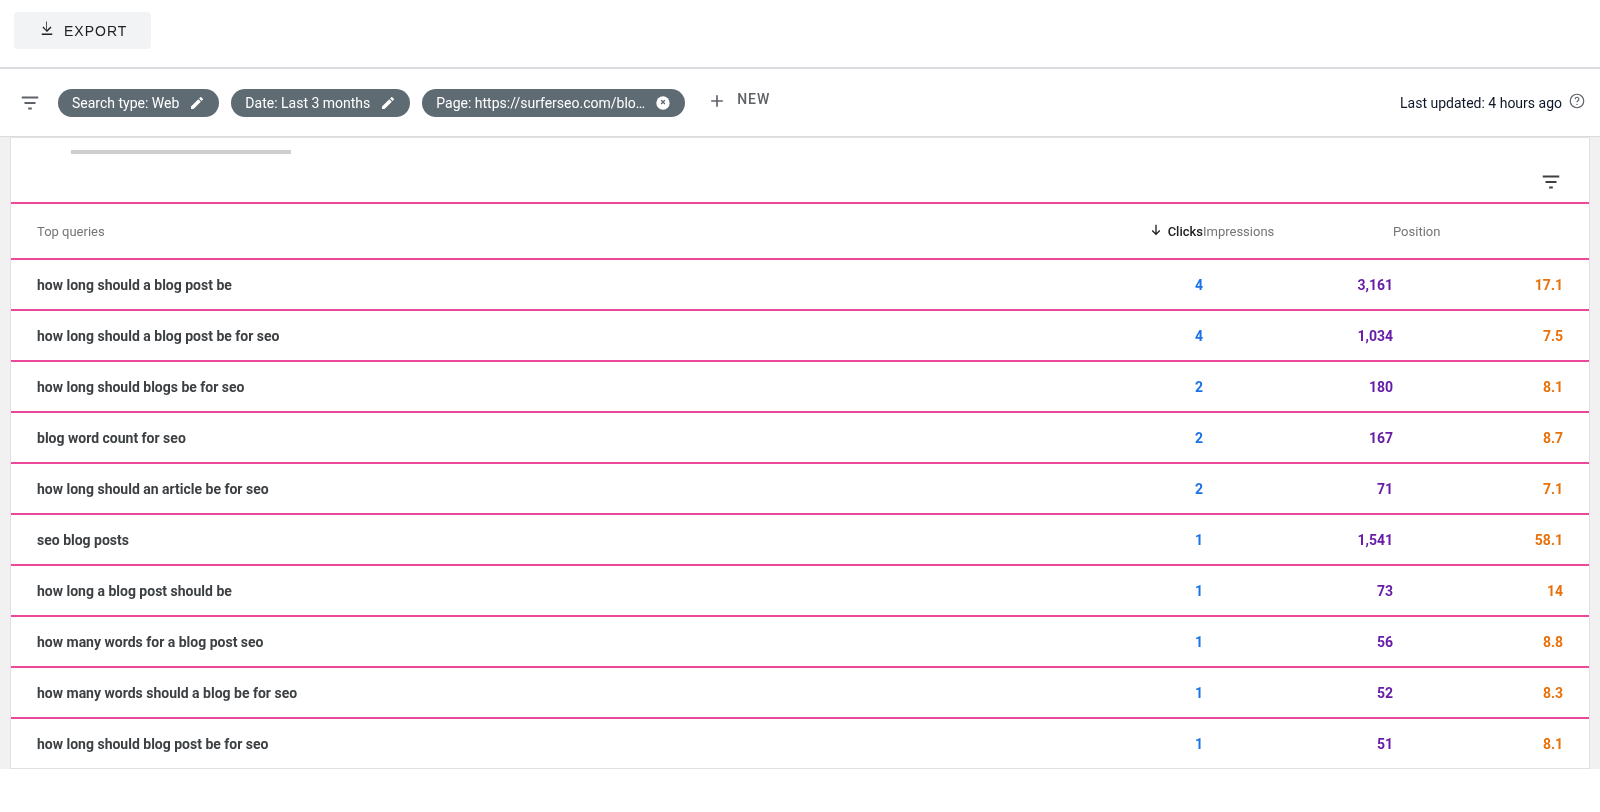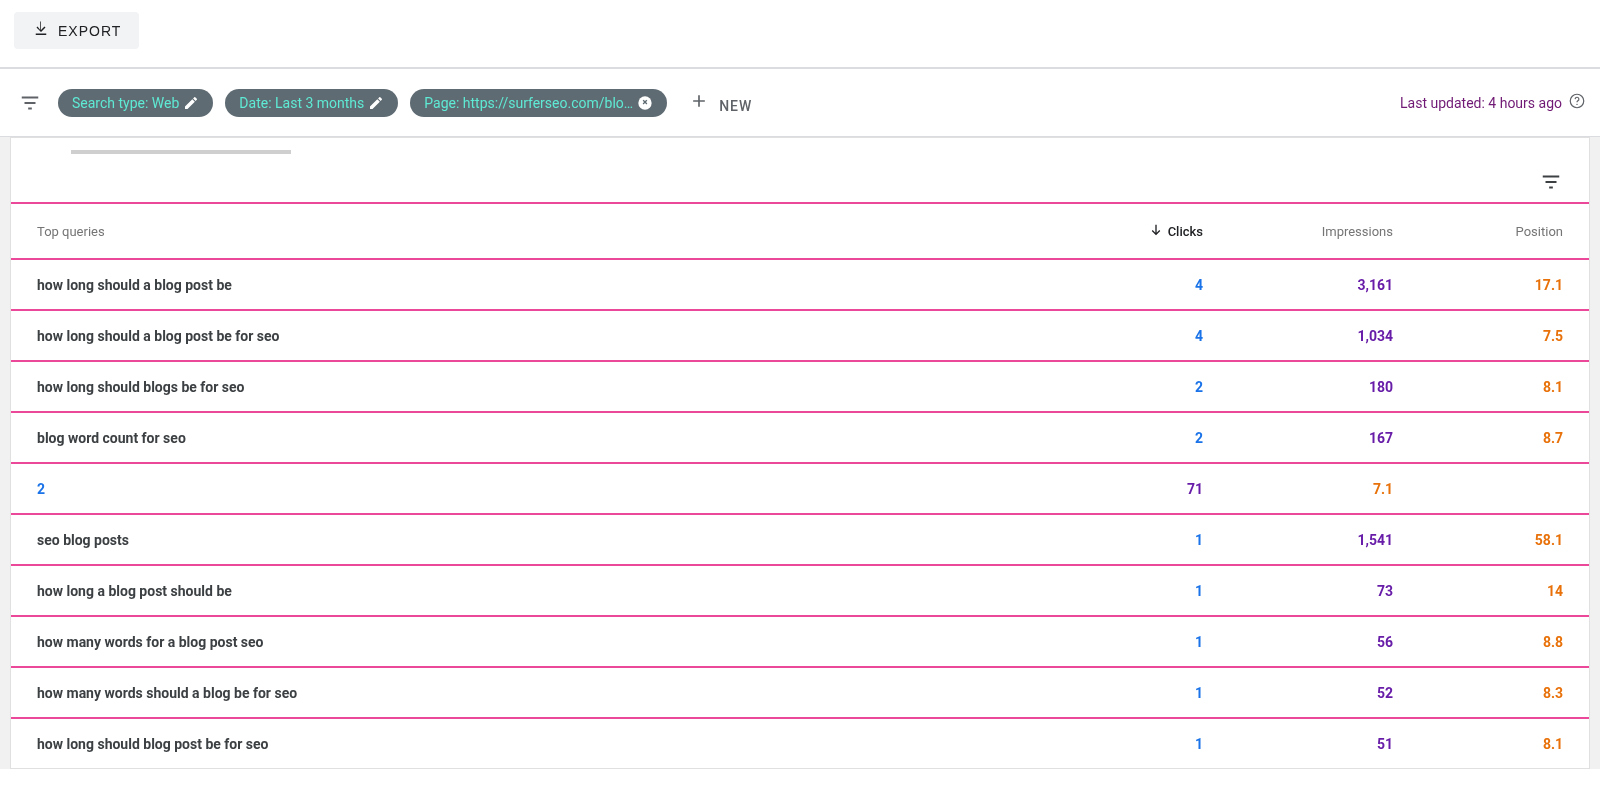--- a/index.html
+++ b/index.html
@@ -9,48 +9,48 @@
   
   .header {
     display: flex; align-items: center; justify-content: space-between;
     padding: 12px 14px 18px 14px;
     border-bottom: 2px solid #dadce0;
   }
   .header h1 { font-size: 24px; font-weight: 500; margin: 0; letter-spacing: 0; }
   .export-btn {
     display: flex; align-items: center; gap: 8px;
     background: #f1f3f4; border: none; border-radius: 4px;
-    padding: 8px 18px; font-size: 14px; font-weight: 500; letter-spacing: 1px;
+    padding: 8px 24px; font-size: 14px; font-weight: 500; letter-spacing: 1px;
     color: #202124; cursor: pointer;
   }
   .export-btn svg { width: 18px; height: 18px; }
 
   
   .filter-bar {
     display: flex; align-items: center; gap: 12px;
     padding: 16px 14px;
     background: #fff;
   }
   .filter-icon { width: 24px; height: 24px; display:flex; align-items:center; justify-content:center; color:#5f6368; margin-left:4px; margin-right:4px; cursor:pointer; }
   .chip {
-    display: flex; align-items: center; gap: 4px;
-    background: #5f6b73; color: #5eead4;
+    display: flex; align-items: center; gap: 10px;
+    background: #5f6b73; color: #ffffff;
     border-radius: 18px; padding: 6px 14px;
     font-size: 14px; cursor: pointer; white-space: nowrap;
   }
   .chip .pencil, .chip .close { display:flex; }
   .chip svg { width: 16px; height: 16px; fill: #fff; }
   .new-chip {
-    display: flex; align-items: flex-end; gap: 10px;
+    display: flex; align-items: flex-start; gap: 10px;
     color: #5f6368; font-size: 14px; font-weight: 500; letter-spacing: 1px;
     padding: 6px 10px; cursor: pointer;
   }
   .new-chip svg { width: 20px; height: 20px; fill:#5f6368; }
   .spacer { flex: 1; }
-  .last-updated { color: #701a75; font-size: 14px; display:flex; align-items:center; gap:6px; }
+  .last-updated { color: #0f172a; font-size: 14px; display:flex; align-items:center; gap:6px; }
   .last-updated svg { width:18px; height:18px; fill:none; stroke:#5f6368; }
 
   
   .content-wrap { background: #f1f1f1; padding: 0 10px; border-top: 1px solid #dadce0; }
   .panel { background: #fff; border: 1px solid #e0e0e0; margin-bottom: 10px; }
 
   .panel-top {
     height: 18px; position: relative;
   }
   .panel-top::after {
@@ -63,21 +63,21 @@
   .thead, .trow {
     display: grid;
     grid-template-columns: 1fr 140px 190px 170px;
     align-items: center;
     padding: 0 26px;
     border-top: 2px solid #ec4899;
   }
   .thead { color: #757575; font-size: 13px; height: 56px; }
   .thead .col-clicks { color:#202124; font-weight:500; display:flex; align-items:center; justify-content:flex-end; gap:4px;}
   .thead .col-clicks svg { width:16px; height:16px; }
-  .thead div:not(:first-child) { text-align: right; }
+  .thead div:not(:first-child) { }
   .trow { font-size: 14px; height: 51px; color:#3c4043;font-weight:bold; }
   .trow div:not(:first-child) { text-align: right; }
   .trow .query { color:#3c4043; }
   .clicks-val { color:#1a73e8; }
   .impr-val { color:#681da8; }
   .pos-val { color:#e8710a; }
 
 </style>
 </head>
 <body>
@@ -196,20 +196,21 @@
           <div class="impr-val">180</div>
           <div class="pos-val">8.1</div>
         </div>
         <div class="trow">
           <div class="query">blog word count for seo</div>
           <div class="clicks-val">2</div>
           <div class="impr-val">167</div>
           <div class="pos-val">8.7</div>
         </div>
         <div class="trow">
+          <div class="query">how long should an article be for seo</div>
           <div class="clicks-val">2</div>
           <div class="impr-val">71</div>
           <div class="pos-val">7.1</div>
         </div>
         <div class="trow">
           <div class="query">seo blog posts</div>
           <div class="clicks-val">1</div>
           <div class="impr-val">1,541</div>
           <div class="pos-val">58.1</div>
         </div>

